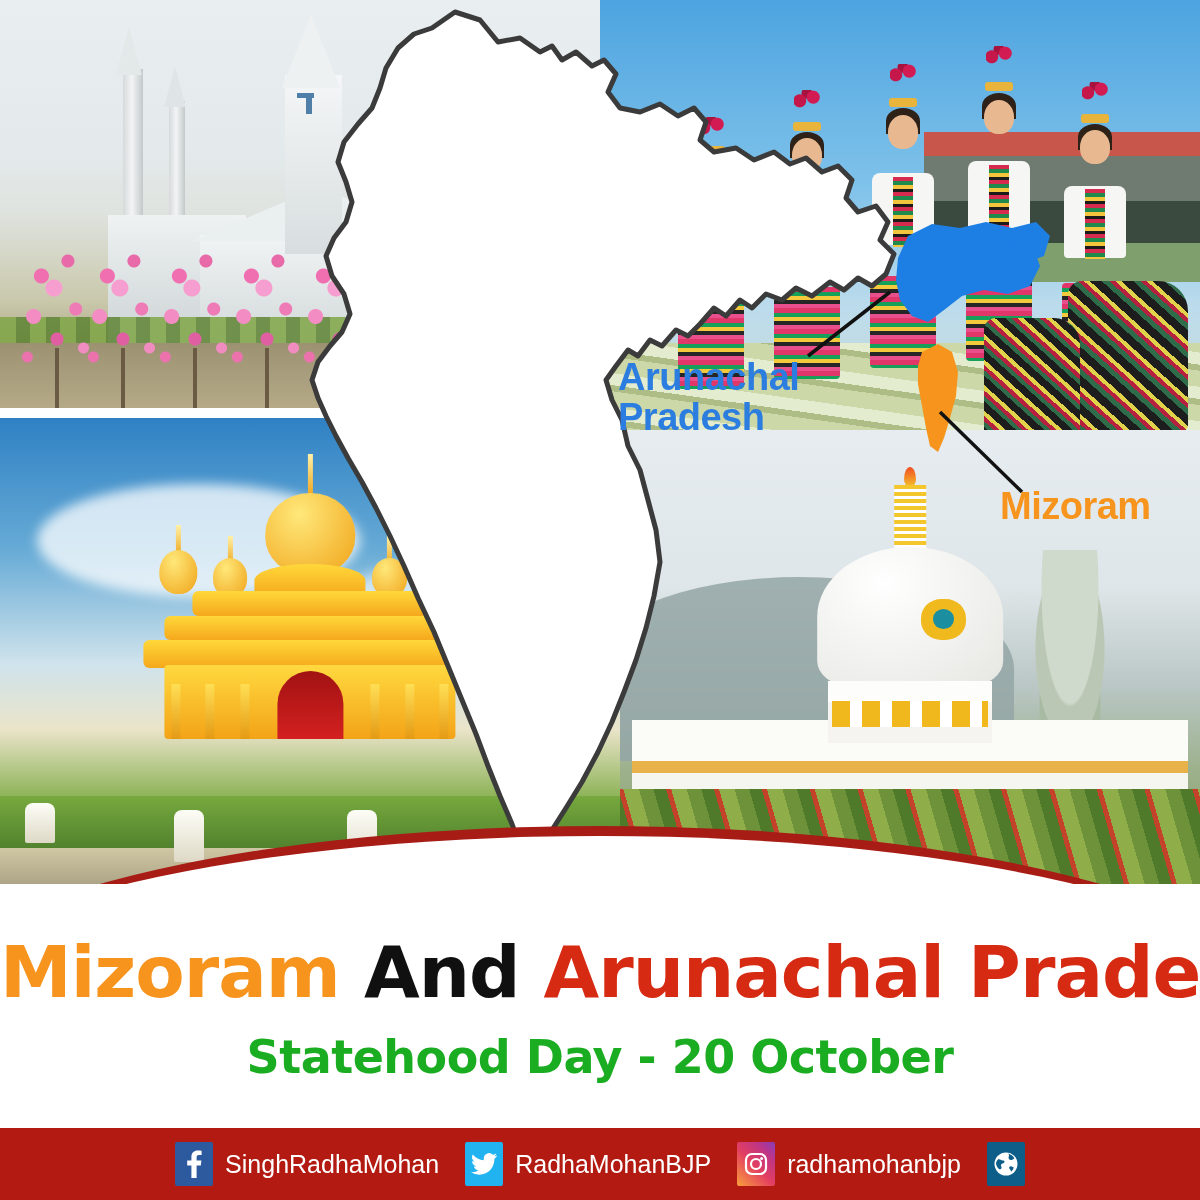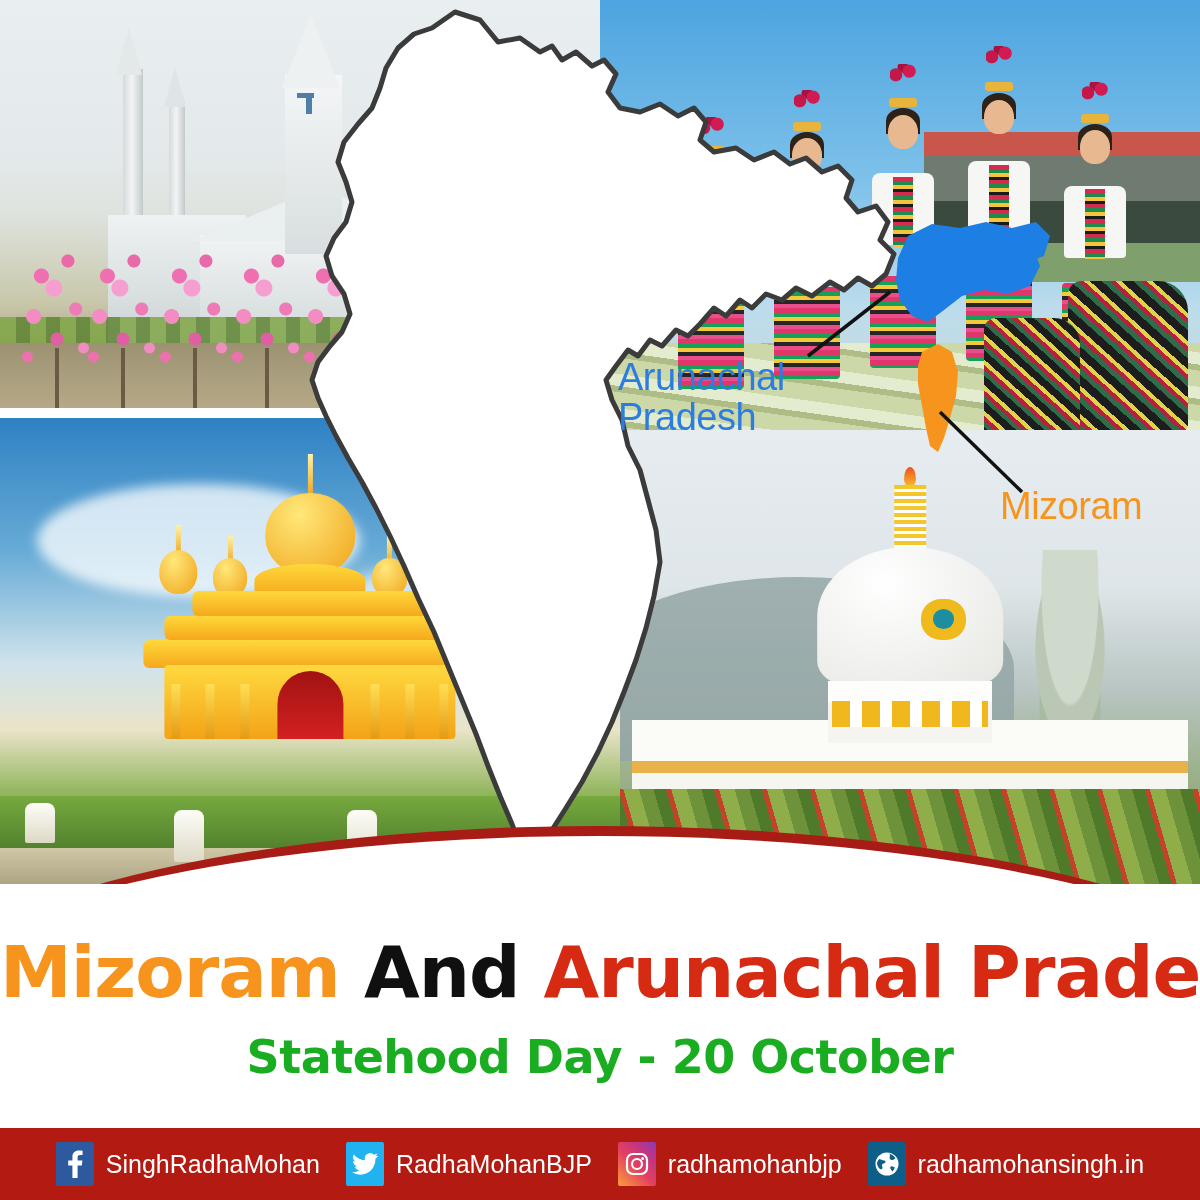--- a/index.html
+++ b/index.html
@@ -88,21 +88,21 @@
   .fir{position:absolute;right:16%;top:26%;width:74px;height:190px;
         background:radial-gradient(ellipse at 50% 20%,#cfd9cc 0 28px,transparent 29px),
                    radial-gradient(ellipse at 50% 52%,#b9c7b4 0 34px,transparent 35px),
                    radial-gradient(ellipse at 50% 82%,#a9baa3 0 30px,transparent 31px);}
 
   
   .mapwrap{position:absolute;left:0;top:0;width:1200px;height:890px;pointer-events:none;}
   .mapwrap svg{display:block;width:1200px;height:890px;}
 
   
-  .maplabel{position:absolute;font-weight:normal;line-height:1.05;letter-spacing:-.5px;}
+  .maplabel{position:absolute;font-weight:bold;line-height:1.05;letter-spacing:-.5px;}
   .lbl-arunachal{left:618px;top:358px;font-size:38px;color:#2b7de0;text-align:left;}
   .lbl-mizoram{left:1000px;top:487px;font-size:38px;color:#f7941d;}
 
   
   .arc{position:absolute;left:-8%;top:826px;width:116%;height:180px;
        border-radius:50% 50% 0 0/100% 100% 0 0;background:#ffffff;border-top:10px solid #a81c16;}
   .arcmask{position:absolute;left:0;top:884px;width:1200px;height:260px;background:#fff;}
 
   
   .titleblock{position:absolute;left:0;top:880px;width:1200px;height:260px;text-align:center;background:transparent;}
@@ -364,17 +364,16 @@
       <span class="shandle">radhamohanbjp</span>
     </div>
 
     <div class="social">
       <span class="sicon ic-web">
         <svg width="26" height="26" viewBox="0 0 26 26">
           <circle cx="13" cy="13" r="11.5" fill="#fff"></circle>
           <path d="M5.5 8c2 .4 3 1.6 4.6 1.4 1.5-.2 1.8 1.2 1 2.3-.8 1.1-2.4.6-3 1.8-.6 1.2.6 2 .4 3.4-.2 1.3-1.6 1.6-2.6 1.1A10 10 0 0 1 3 13c0-1.9.9-3.7 2.5-5zM15 2.6c2.7.6 5 2.4 6.4 4.8-1.3.5-2.2 1.7-3.6 1.6-1.4-.1-2.4-1.3-2.2-2.6.2-1.3 1.1-2.3-.6-3.8zM20.9 16.4c-1.3-.3-2.3-1.5-3.6-1.2-1.2.3-1.3 1.6-.8 2.6.5 1 1.6 1.6 1.5 3a10 10 0 0 0 2.9-4.4z" fill="#0d5f8a"></path>
         </svg>
       </span>
-      <span class="shandle">radhamohansingh.in</span>
     </div>
 
   </div>
 </div>
 
 </body></html>

